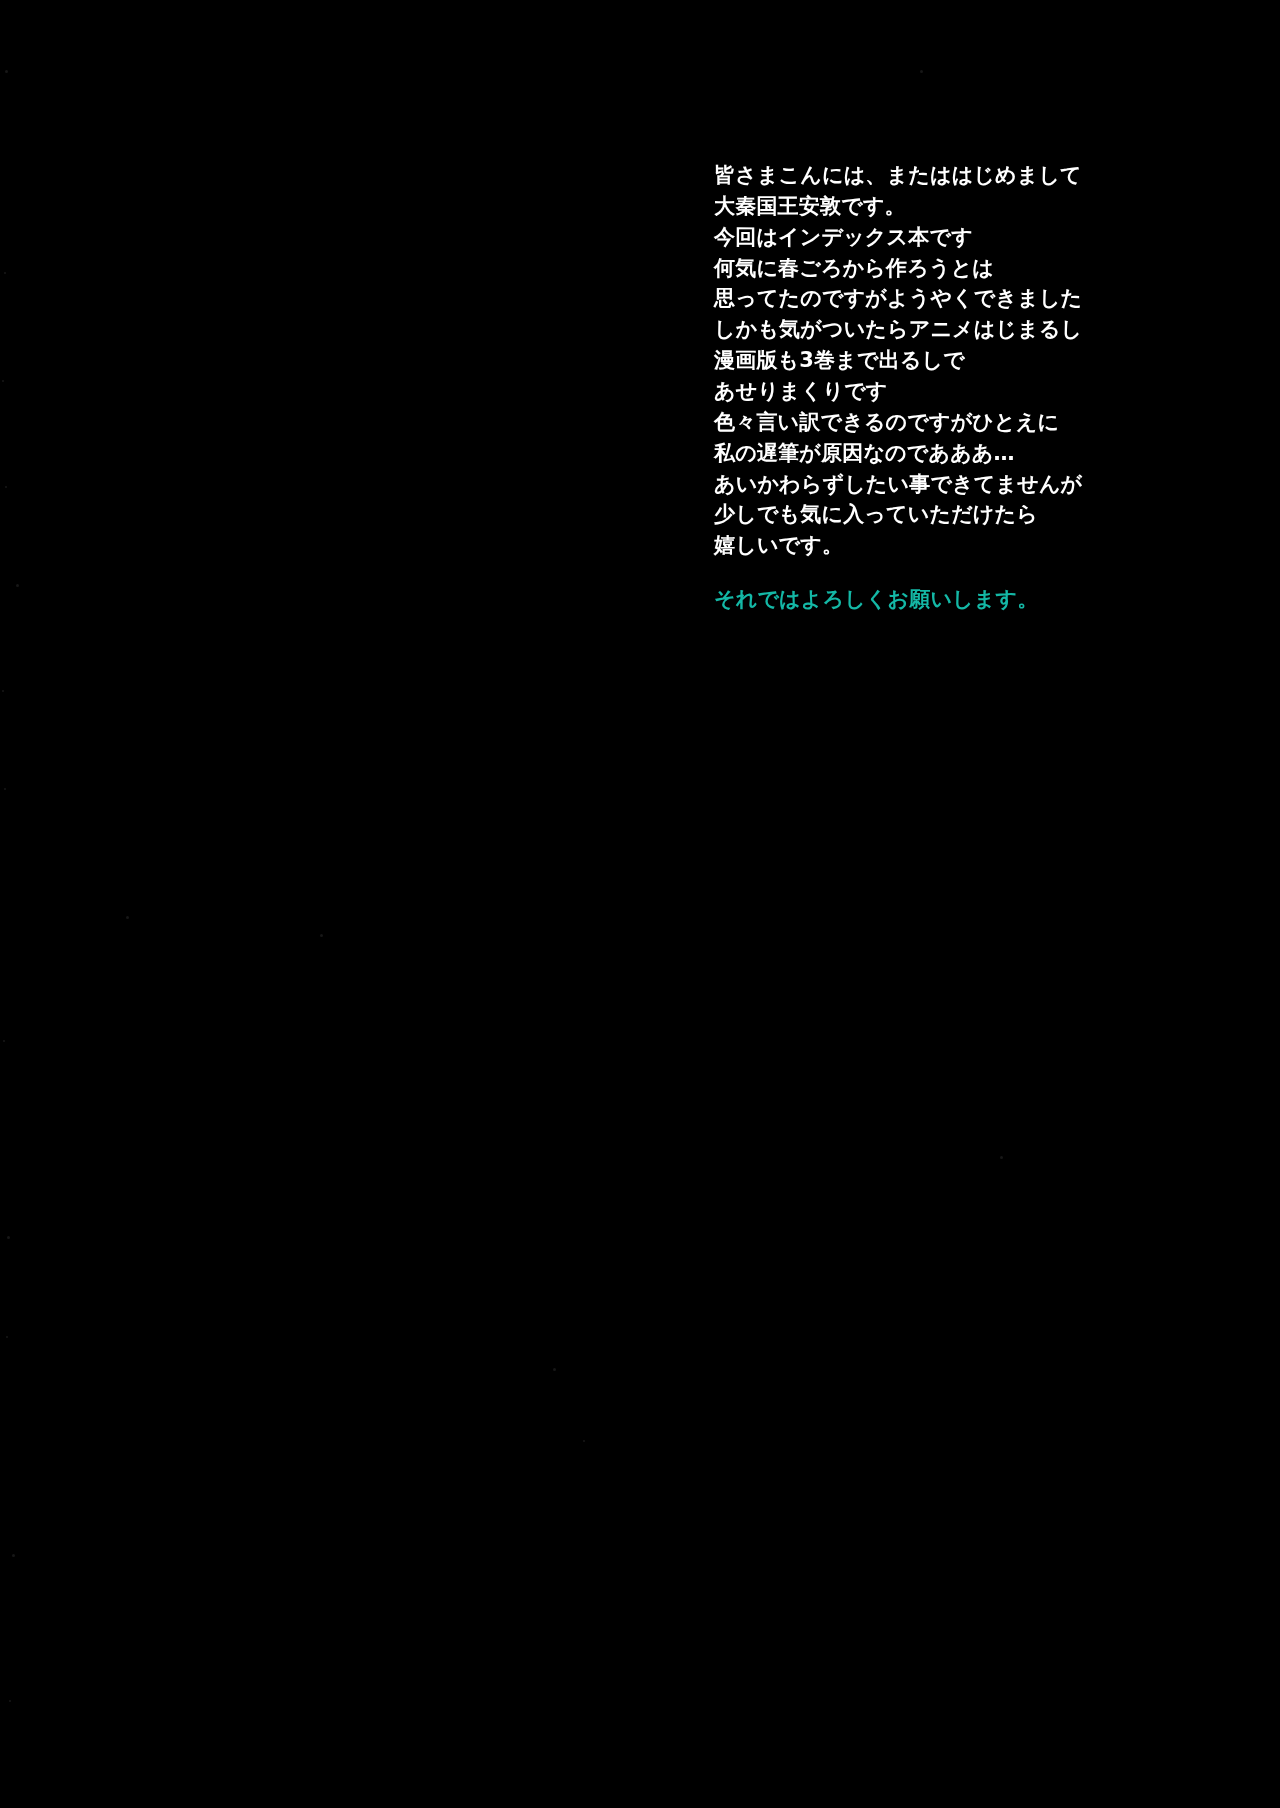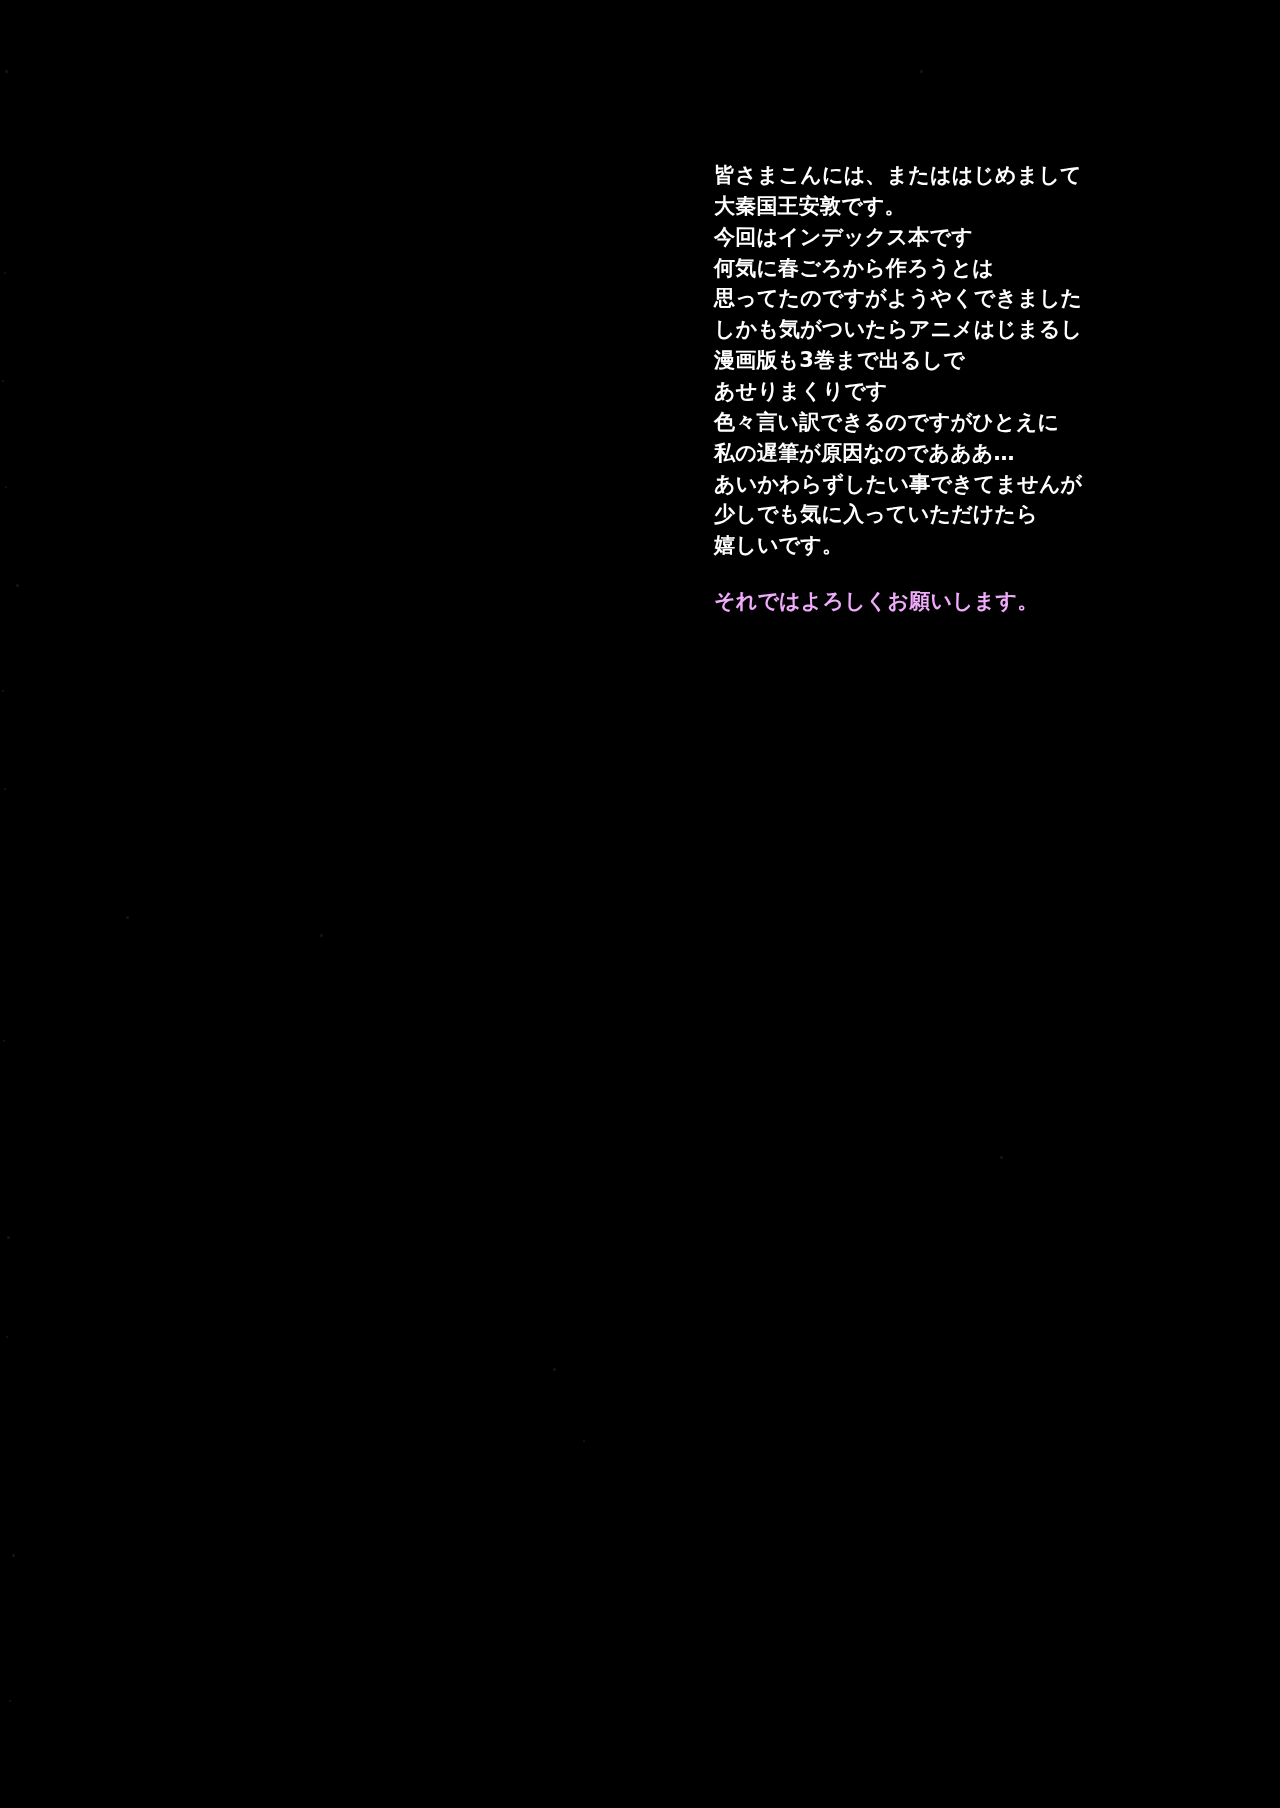--- a/index.html
+++ b/index.html
@@ -26,22 +26,22 @@
     font-size: 21px;
     line-height: 1.47;
     letter-spacing: 0.2px;
     white-space: pre-wrap;
   }
   .afterword-closing {
     position: absolute;
     left: 714px;
     top: 586px;
     width: 520px;
-    color: #f0abfc;
-    font-family: Liberation Sans, sans-serif;
+    color: #14b8a6;
+    font-family: Liberation Mono, monospace;
     font-weight: bold;
     font-size: 21px;
     line-height: 1.47;
     letter-spacing: 0.2px;
     white-space: pre-wrap;
   }
   
   .speck {
     position: absolute;
     background: #2a2a2a;

